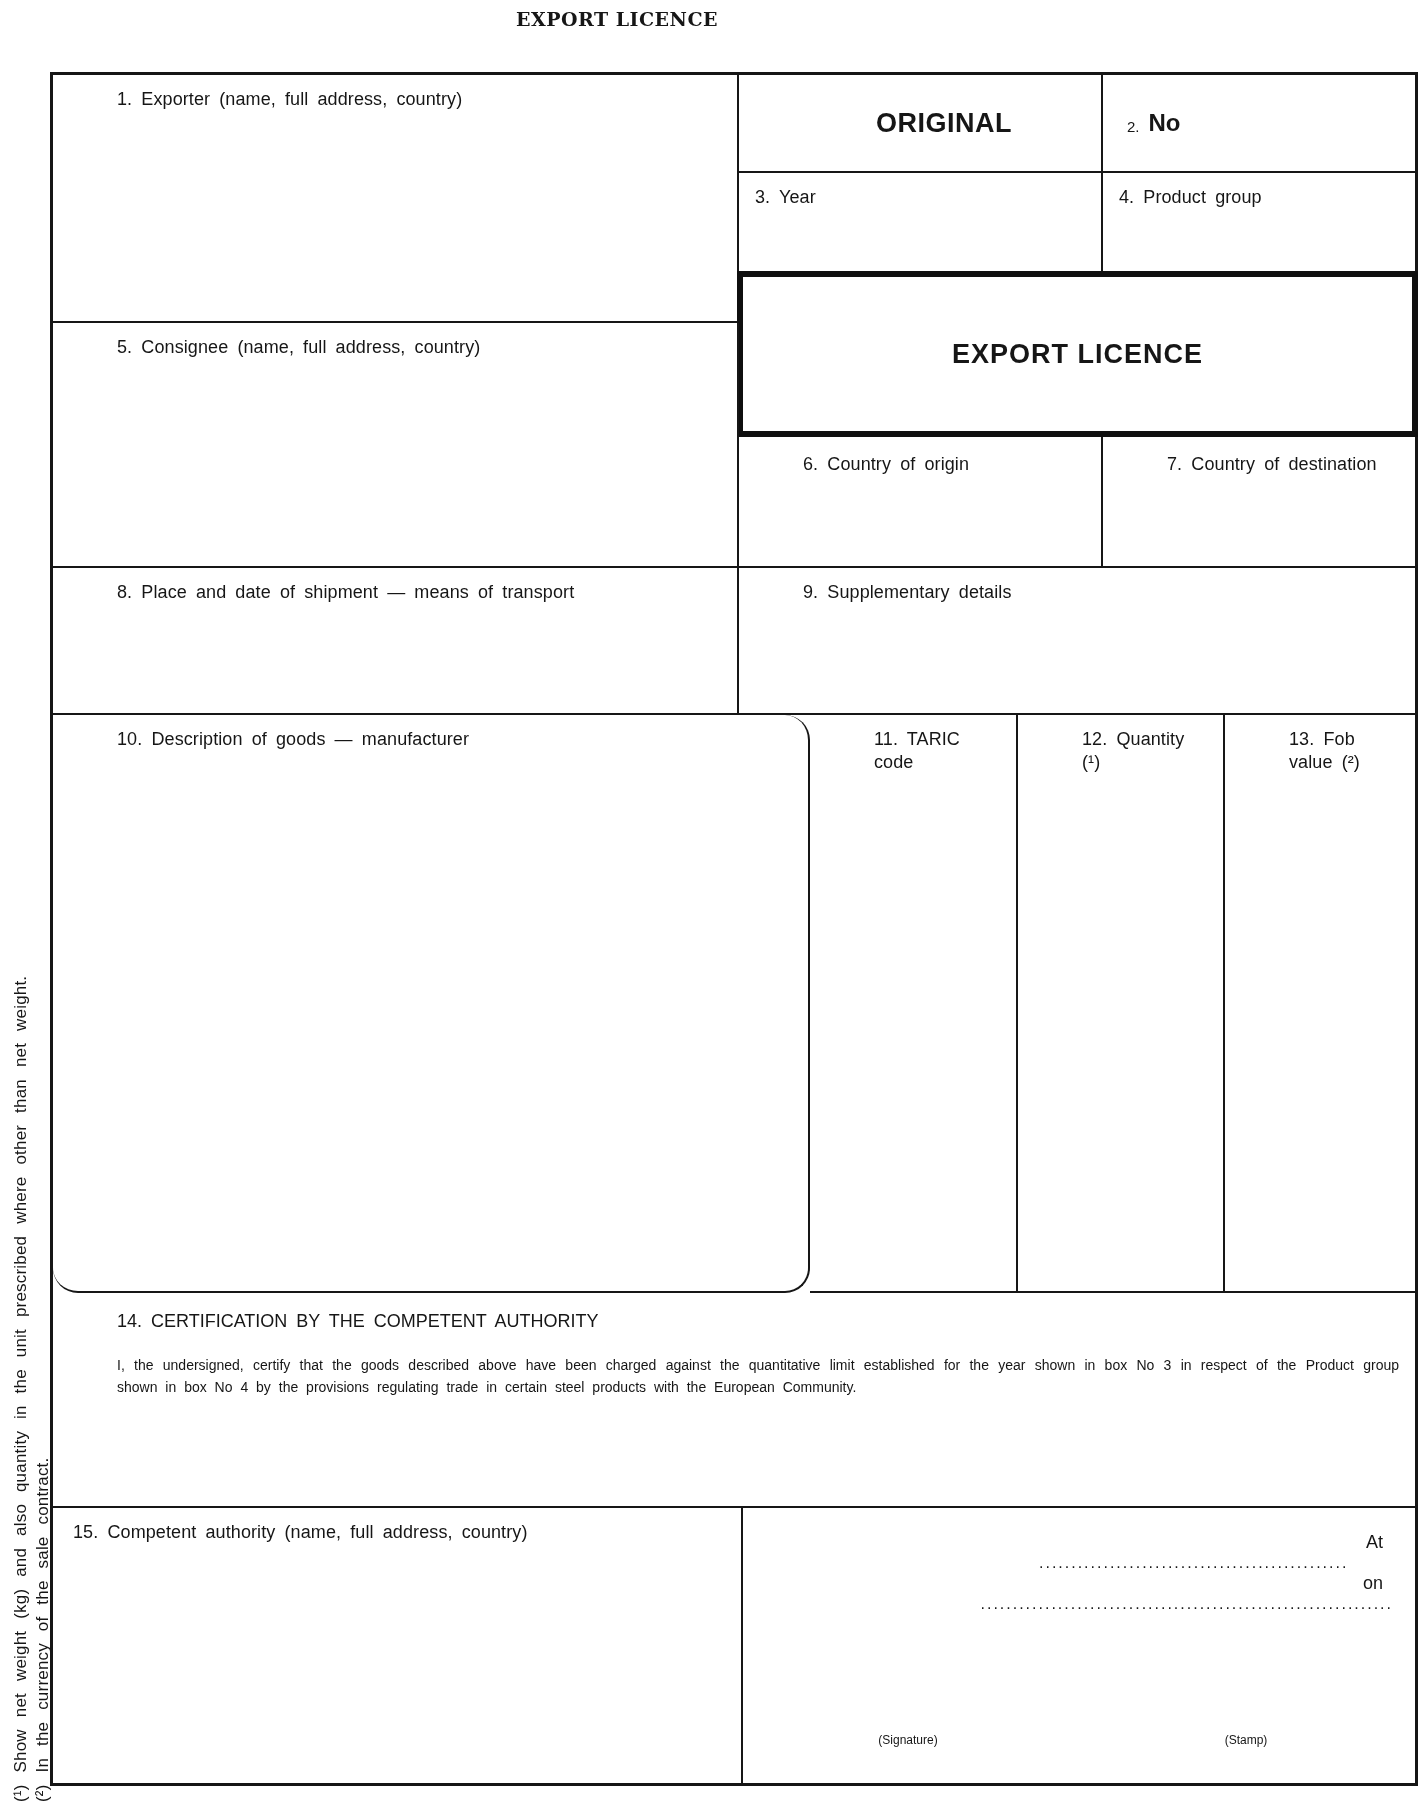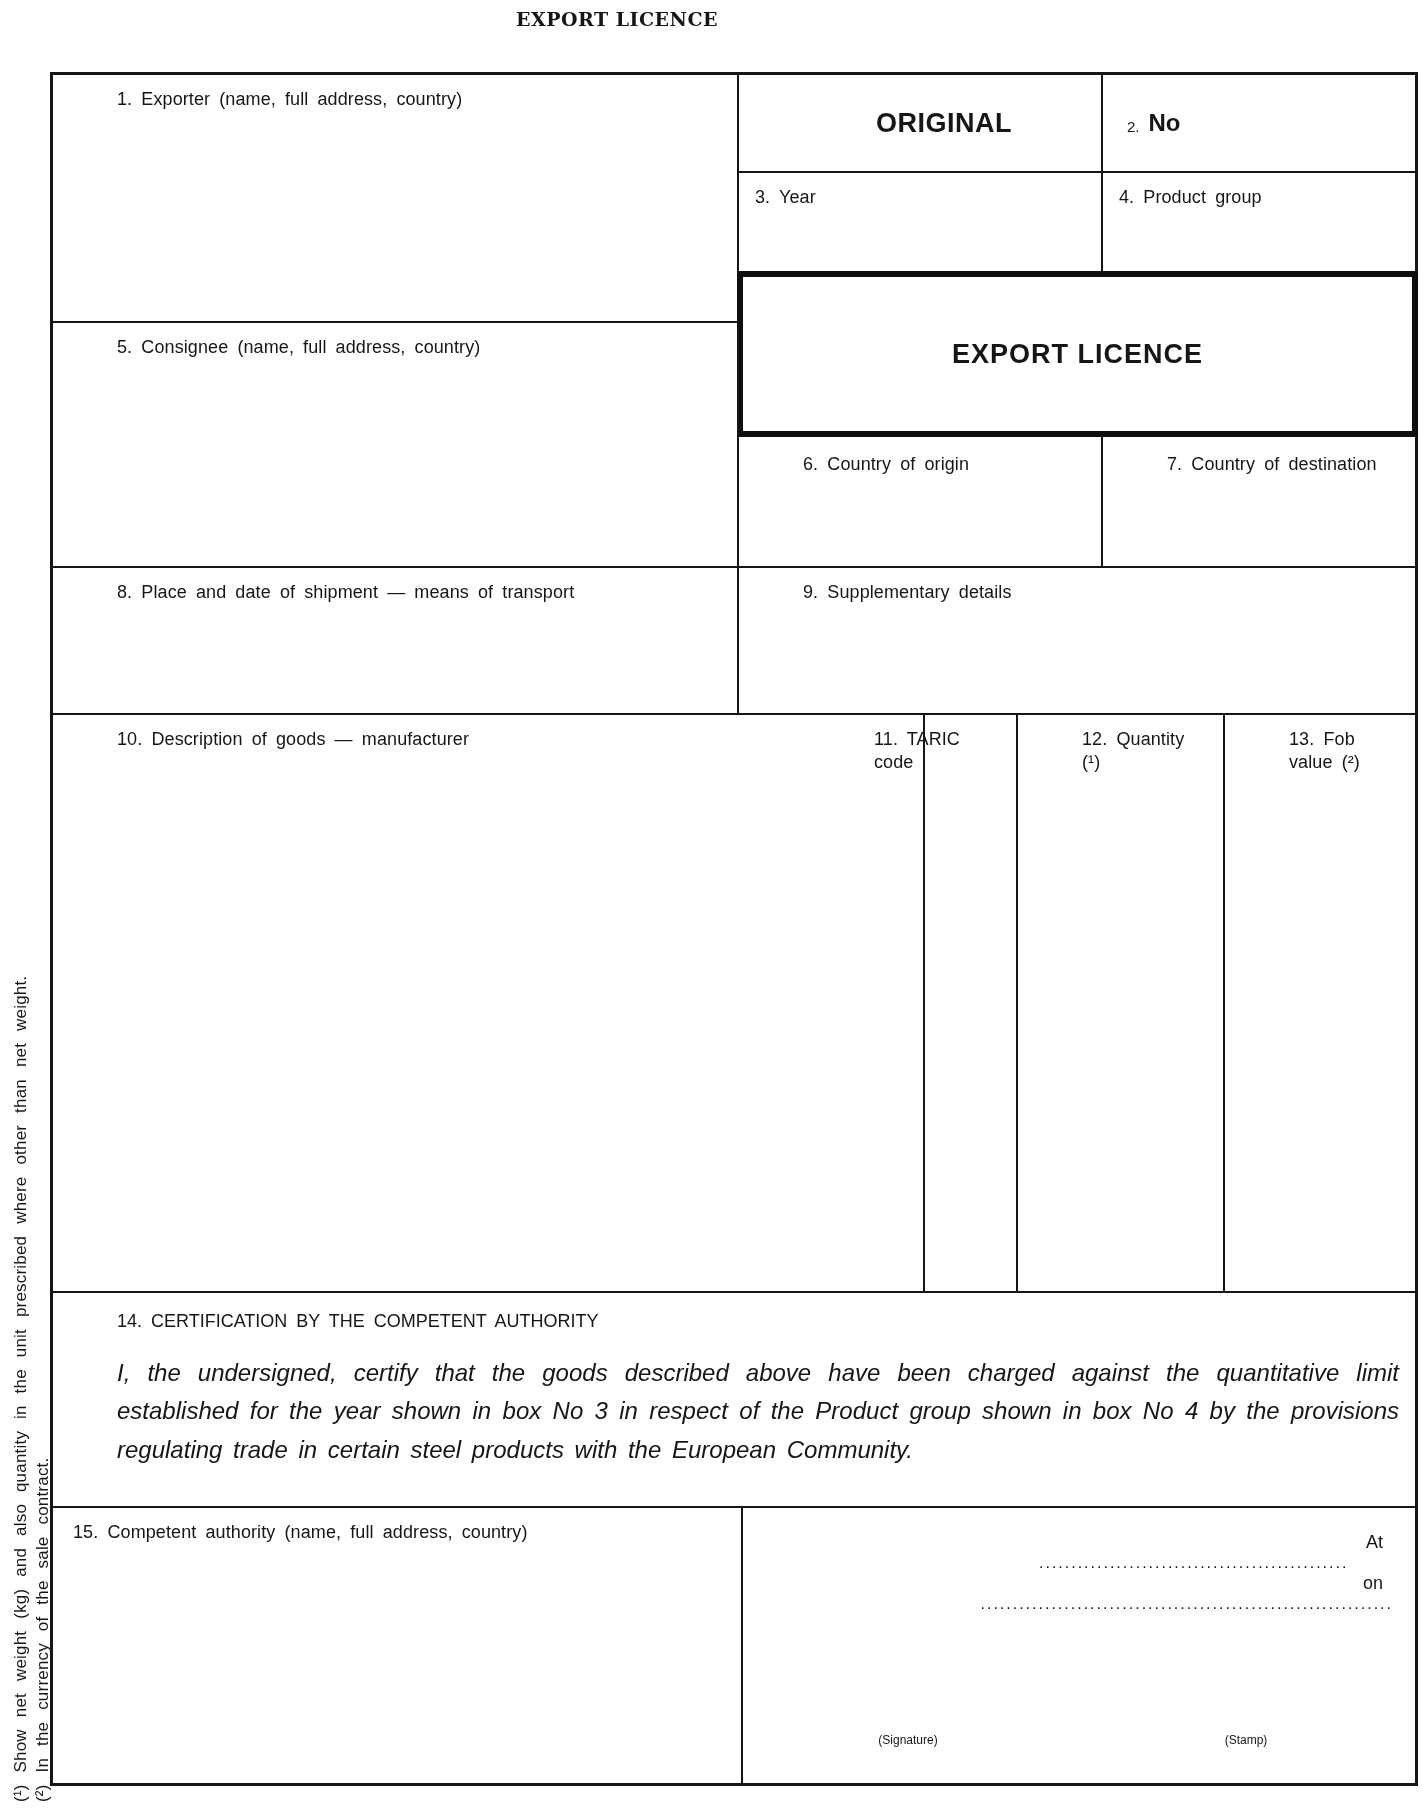--- a/index.html
+++ b/index.html
@@ -49,22 +49,22 @@
     border: 6px solid #0f0f0f;
     display: flex; align-items: center; justify-content: center;
     font-weight: bold; font-size: 27px; letter-spacing: 1px;
     background: #fff;
   }
 
   
   .cert-heading { padding: 18px 16px 0 16px; font-size: 18px; word-spacing: 4px; }
   .cert-body {
     margin: 22px 16px 0 16px;
-    font-size: 24px; line-height: 1.6;
-    word-spacing: 4px; text-align: justify; font-style: italic;
+    font-size: 14px; line-height: 1.6;
+    word-spacing: 4px; text-align: justify;
   }
 
   
   .at-on-row { display: flex; align-items: flex-end; padding: 24px 22px 0 18px; font-size: 18px; flex-direction: column; }
   .at-on-row .lbl { margin-right: 10px; }
   .dots {
     display: inline-block; overflow: hidden; white-space: nowrap;
     letter-spacing: 2px; font-size: 16px; line-height: 20px;
   }
   .dots-at { width: 306px; margin-right: 48px; }
@@ -131,21 +131,21 @@
     </div>
 
     <div class="cell b-r b-b" style="left:0; top:493px; width:686px; height:147px;">
       <div class="cell-label">8. Place and date of shipment — means of transport</div>
     </div>
 
     <div class="cell b-b" style="left:686px; top:493px; right:0; height:147px;">
       <div class="cell-label">9. Supplementary details</div>
     </div>
 
-    <div class="cell b-r b-b" style="left:0; top:640px; width:872px; height:578px;">
+    <div class="cell b-r b-b" style="left:0; top:640px; width:757px; height:578px;border-radius:25px;">
       <div class="cell-label">10. Description of goods — manufacturer</div>
     </div>
 
     <div class="cell b-r b-b" style="left:757px; top:640px; width:208px; height:578px;">
       <div class="cell-label">11. TARIC code</div>
     </div>
 
     <div class="cell b-r b-b" style="left:965px; top:640px; width:207px; height:578px;">
       <div class="cell-label">12. Quantity (¹)</div>
     </div>

